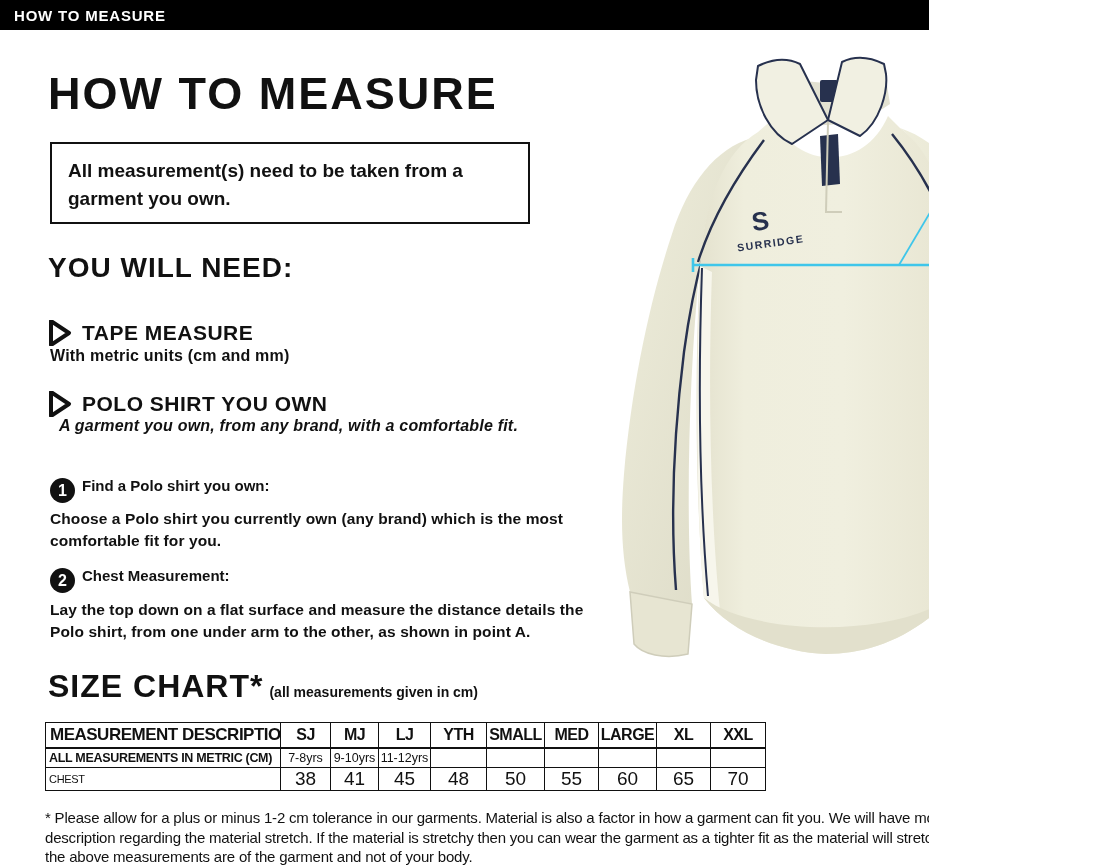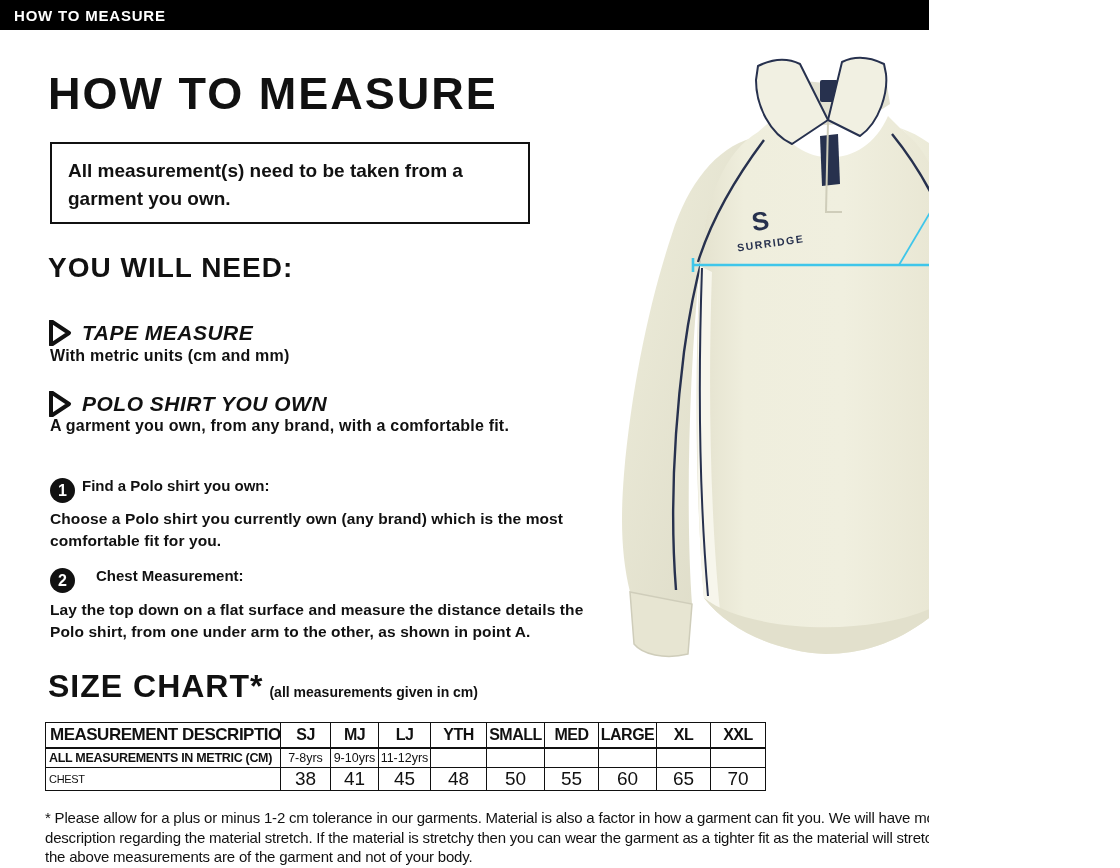--- a/index.html
+++ b/index.html
@@ -14,21 +14,21 @@
   .topbar-logo .glyph { color:#fff; font-weight:bold; font-size:13px; line-height:9px; letter-spacing:0; }
   .topbar-logo .word { color:#fff; font-weight:bold; font-size:5px; letter-spacing:0.5px; margin-top:2px; }
 
   
   .page-title { position:absolute; left:48px; top:68px; font-size:45px; font-weight:bold; letter-spacing:2px; color:#111; }
   .notice-box { position:absolute; left:50px; top:142px; width:480px; height:82px; border:2.5px solid #111; padding:13px 16px 16px 16px; }
   .notice-box p { font-size:19px; font-weight:bold; line-height:28px; color:#111; }
 
   .need-heading { position:absolute; left:48px; top:252px; font-size:28px; font-weight:bold; letter-spacing:1px; }
 
-  .need-item-title { position:absolute; font-size:21px; font-weight:bold; letter-spacing:0.5px;font-style:italic; }
+  .need-item-title { position:absolute; font-size:21px; font-weight:bold; letter-spacing:0.5px; }
   .need-item-desc { position:absolute; font-size:16px; font-weight:bold; letter-spacing:0.2px; }
   .tri-icon { position:absolute; width:24px; height:26px; }
 
   .step-badge { position:absolute; width:25px; height:25px; background:#111; border-radius:50%; color:#fff; font-size:16px; font-weight:bold; display:flex; align-items:center; justify-content:center; }
   .step-title { position:absolute; font-size:15px; font-weight:bold; }
   .step-desc { position:absolute; width:545px; font-size:15.5px; font-weight:bold; line-height:22px; letter-spacing:0.1px; }
 
   .chart-heading-row { position:absolute; left:48px; top:668px; display:flex; align-items:baseline; }
   .chart-heading { font-size:32px; font-weight:bold; letter-spacing:1px; }
   .chart-subheading { font-size:14px; font-weight:bold; margin-left:6px; }
@@ -73,28 +73,28 @@
   <svg class="tri-icon" style="left:48px; top:320px;" viewBox="0 0 24 26">
     <path d="M3,1 L21,13 L3,25 Z" fill="none" stroke="#111" stroke-width="4" stroke-linejoin="round"></path>
   </svg>
   <div class="need-item-title" style="left:82px; top:321px;">TAPE MEASURE</div>
   <div class="need-item-desc" style="left:50px; top:347px;">With metric units (cm and mm)</div>
 
   <svg class="tri-icon" style="left:48px; top:391px;" viewBox="0 0 24 26">
     <path d="M3,1 L21,13 L3,25 Z" fill="none" stroke="#111" stroke-width="4" stroke-linejoin="round"></path>
   </svg>
   <div class="need-item-title" style="left:82px; top:392px;">POLO SHIRT YOU OWN</div>
-  <div class="need-item-desc" style="left:50px; top:417px;">A garment you own, from any brand, with a comfortable fit.</div>
+  <div class="need-item-desc" style="left:59px; top:417px;font-style:italic;">A garment you own, from any brand, with a comfortable fit.</div>
 
   <div class="step-badge" style="left:50px; top:478px;">1</div>
   <div class="step-title" style="left:82px; top:477px;">Find a Polo shirt you own:</div>
   <div class="step-desc" style="left:50px; top:508px;">Choose a Polo shirt you currently own (any brand) which is the most comfortable fit for you.</div>
 
   <div class="step-badge" style="left:50px; top:568px;">2</div>
-  <div class="step-title" style="left:96px; top:567px;">Chest Measurement:</div>
+  <div class="step-title" style="left:82px; top:567px;">Chest Measurement:</div>
   <div class="step-desc" style="left:50px; top:599px;">Lay the top down on a flat surface and measure the distance details the Polo shirt, from one under arm to the other, as shown in point A.</div>
 
   <div class="chart-heading-row">
     <span class="chart-heading">SIZE CHART*</span>
     <span class="chart-subheading">(all measurements given in cm)</span>
   </div>
 
   <table class="size-table">
     <colgroup>
       <col style="width:235px">

